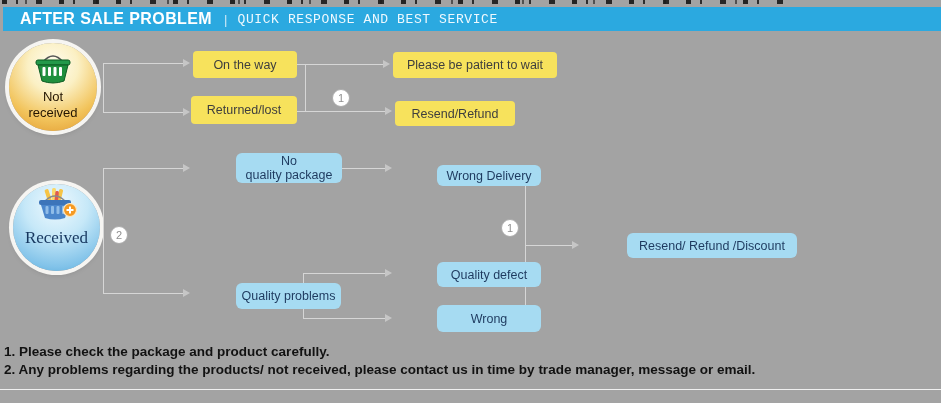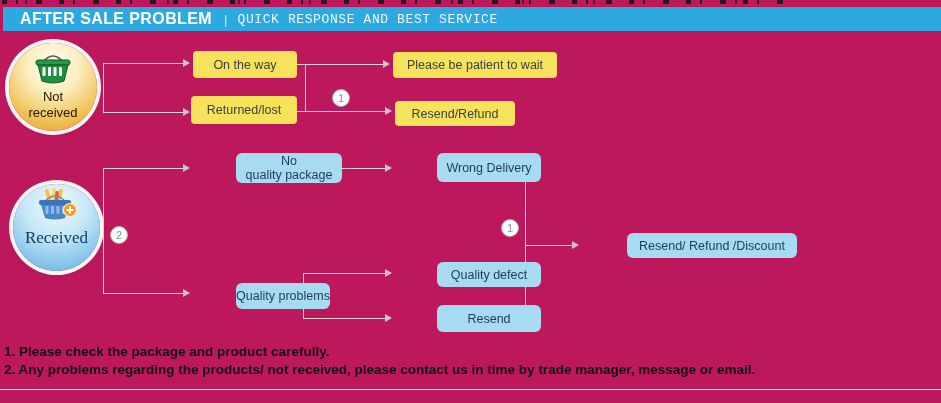--- a/index.html
+++ b/index.html
@@ -1,17 +1,17 @@
 <!DOCTYPE html>
 <html><head>
 <meta charset="utf-8">
 <style>
   html,body{margin:0;padding:0;background:#fff;}
   .canvas{
-    position:relative;width:941px;height:403px;background:#be185d;
+    position:relative;width:941px;height:403px;background:#a3a3a3;
     font-family:"Liberation Sans",sans-serif;overflow:hidden;
   }
   
   .top-artifact{
     position:absolute;left:2px;top:0;width:790px;height:4px;
     background:
       repeating-linear-gradient(90deg,rgba(25,25,25,.92) 0 5px,transparent 5px 14px,rgba(25,25,25,.85) 14px 16px,transparent 16px 34px,rgba(25,25,25,.9) 34px 40px,transparent 40px 57px),
       repeating-linear-gradient(90deg,transparent 0 23px,rgba(25,25,25,.6) 23px 25px,transparent 25px 71px);
   }
   
@@ -169,23 +169,23 @@
   <div class="hline" style="left:497px;top:318px;width:28px;"></div>
   <div class="vline" style="left:525px;top:167px;height:152px;"></div>
   <div class="hline" style="left:525px;top:245px;width:47px;"></div>
   <div class="arrow" style="left:572px;top:241px;"></div>
   <div class="marker" style="left:501px;top:219px;">1</div>
 
   <div class="node blue" style="left:192px;top:153px;width:106px;height:30px;">
     <div>No</div>
     <div>quality package</div>
   </div>
-  <div class="node blue" style="left:192px;top:283px;width:94px;height:26px;">Quality problems</div>
-  <div class="node blue" style="left:393px;top:153px;width:104px;height:29px;">Wrong Delivery</div>
+  <div class="node blue" style="left:192px;top:283px;width:105px;height:26px;">Quality problems</div>
+  <div class="node blue" style="left:393px;top:165px;width:104px;height:21px;">Wrong Delivery</div>
   <div class="node blue" style="left:393px;top:262px;width:104px;height:25px;">Quality defect</div>
-  <div class="node blue" style="left:393px;top:305px;width:104px;height:27px;">Resend</div>
+  <div class="node blue" style="left:393px;top:305px;width:104px;height:27px;">Wrong</div>
   <div class="node blue" style="left:583px;top:233px;width:170px;height:25px;">Resend/ Refund /Discount</div>
 
   <div class="note" style="top:344px;">1. Please check the package and product carefully.</div>
   <div class="note" style="top:362px;">2. Any problems regarding the products/ not received, please contact us in time by trade manager, message or email.</div>
 
   <div class="bottom-rule"></div>
 </div>
 
 </body></html>

